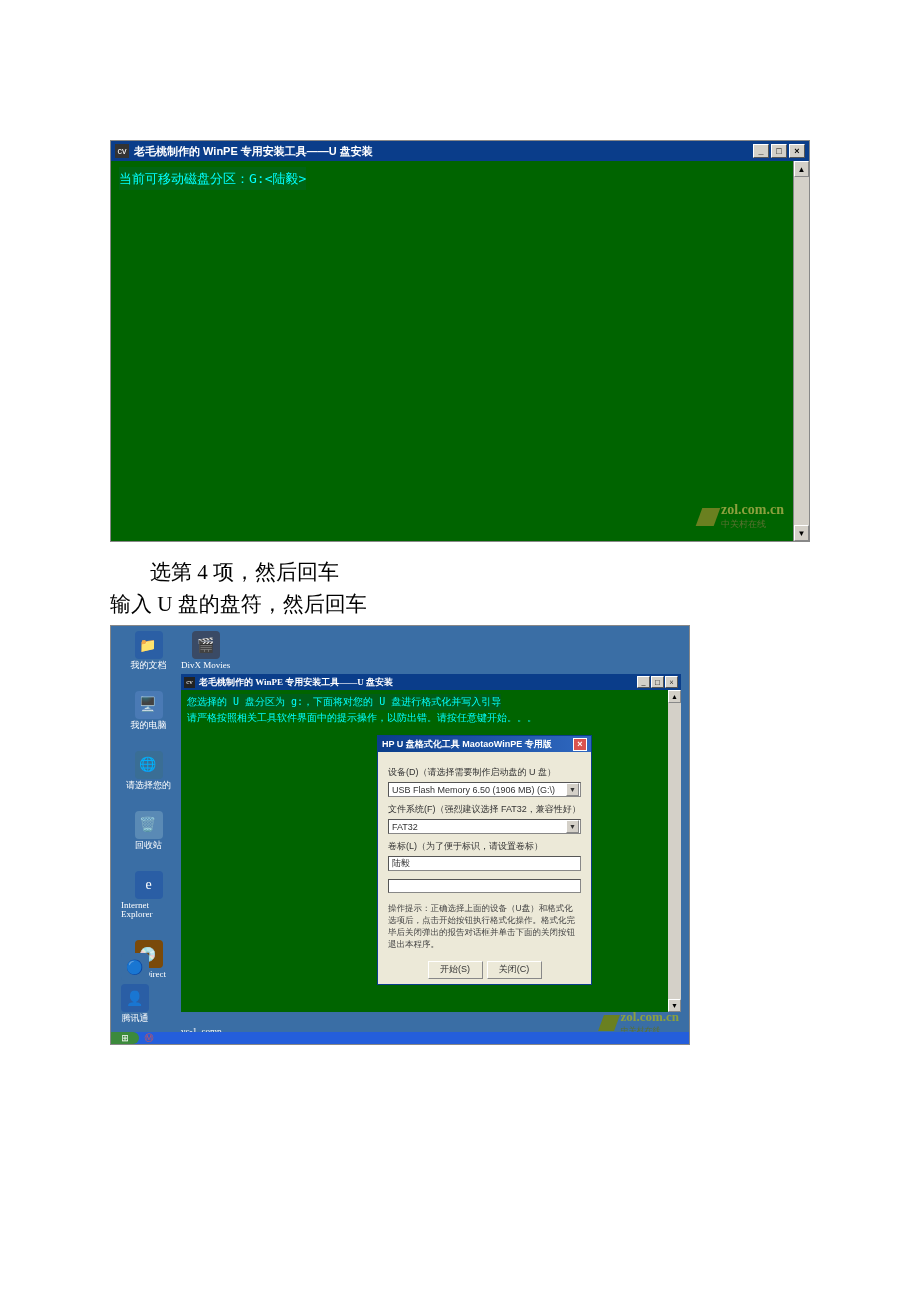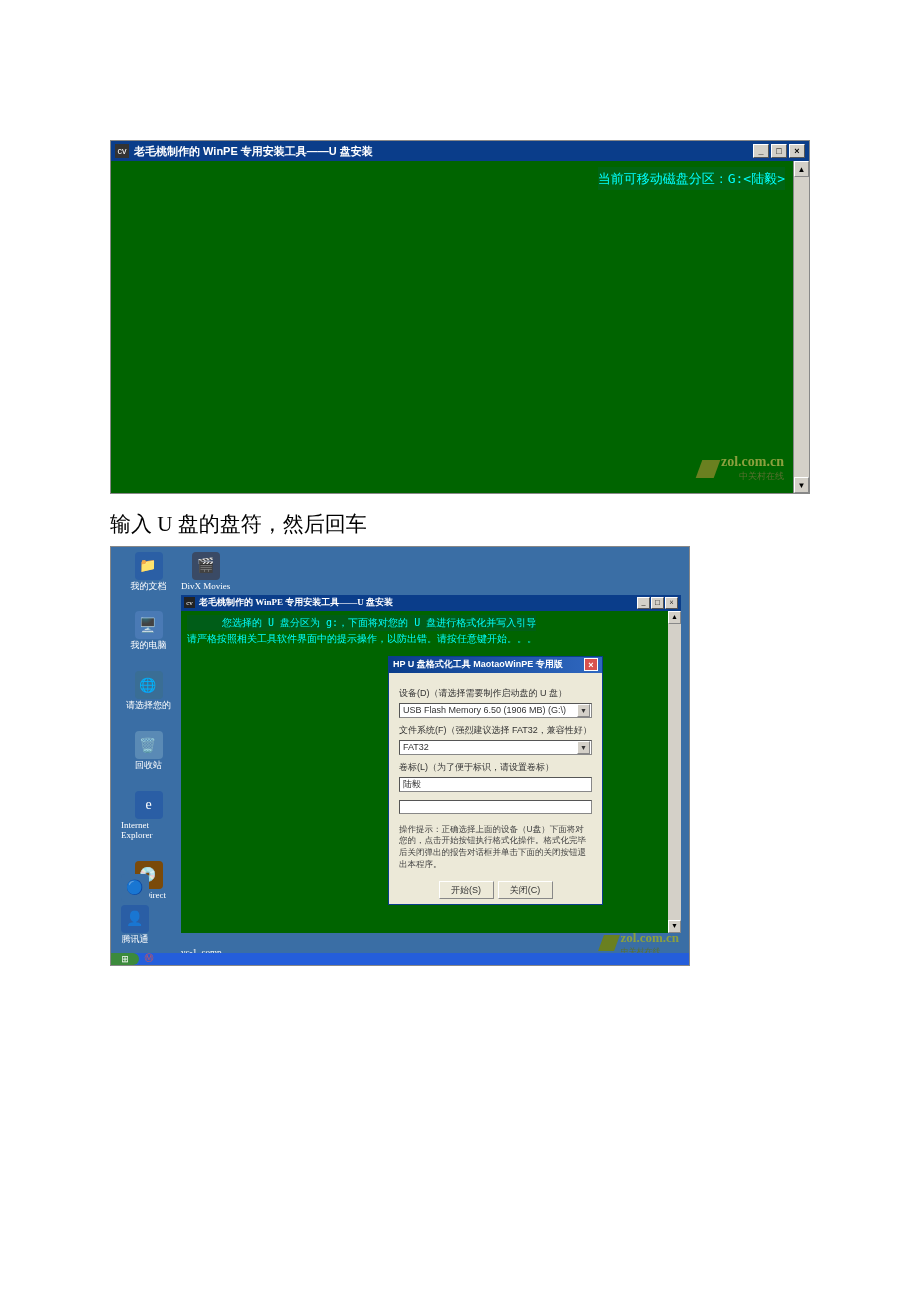--- a/index.html
+++ b/index.html
@@ -51,24 +51,23 @@
       border-bottom-color: #555;
       font-size: 9px;
       display: flex;
       align-items: center;
       justify-content: center;
       color: black;
       font-weight: bold;
     }
     .s1-body {
       background: #006400;
-      height: 332px;
+      height: 380px;
       position: relative;
       display: flex;
-      text-align: right;
     }
     .s1-console {
       flex: 1;
       padding: 6px 8px;
       color: #fff;
       font-family: "SimSun", monospace;
       font-size: 13px;
       line-height: 1.8;
     }
     .s1-line1 { color: #00ffff; background: rgba(0,100,100,0.2); display: inline-block; }
@@ -201,39 +200,39 @@
       position: relative;
     }
     .cw-console {
       flex: 1;
       padding: 4px 6px;
       color: #00ffff;
       font-size: 10px;
       font-family: "SimSun", monospace;
       line-height: 1.6;
     }
-    .cw-line1 { color: #00ffff; background: rgba(0,80,80,0.3); display: inline-block; padding-left: 35px; }
+    .cw-line1 { color: #00ffff; background: rgba(0,80,80,0.3); display: inline-block; }
     .cw-scroll {
       width: 13px;
       background: #d4d0c8;
       display: flex;
       flex-direction: column;
     }
     .cw-scroll-btn {
       height: 13px;
       background: #d4d0c8;
       border: 1px solid #fff;
       border-right-color: #888;
       border-bottom-color: #888;
       font-size: 7px;
       display: flex; align-items: center; justify-content: center;
     }
     .dialog {
       position: absolute;
-      left: 207px;
+      left: 196px;
       top: 45px;
       width: 215px;
       background: #ece9d8;
       border: 1px solid #0a3d8a;
       font-size: 9px;
       font-family: "SimSun", sans-serif;
     }
     .dlg-title {
       background: linear-gradient(to right, #0a3d8a, #3068c0);
       color: white;
@@ -391,20 +390,21 @@
       <div class="s1-watermark">
         <div class="s1-watermark-logo"></div>
         <div>
           <span>zol.com.cn</span>
           <span class="s1-watermark-sub">中关村在线</span>
         </div>
       </div>
     </div>
   </div>
 
+  <p class="doc-text doc-text-indent">选第 4 项，然后回车</p>
   <p class="doc-text">输入 U 盘的盘符，然后回车</p>
 
   <div class="screenshot2">
 
     <div class="desktop-icons">
       <div class="desktop-icon">
         <div class="d-icon-box" style="background:#2b5fa5;">📁</div>
         <div class="d-icon-label">我的文档</div>
       </div>
       <div class="desktop-icon">
@@ -481,21 +481,21 @@
             <div class="dlg-label">文件系统(F)（强烈建议选择 FAT32，兼容性好）</div>
             <div class="dlg-input">
               <span>FAT32</span>
               <div class="dlg-arrow">▼</div>
             </div>
             <div class="dlg-label">卷标(L)（为了便于标识，请设置卷标）</div>
             <div class="dlg-input">
               <span>陆毅</span>
             </div>
             <div class="dlg-input" style="margin-top:8px; height:14px;"></div>
-            <div class="dlg-hint">操作提示：正确选择上面的设备（U盘）下面将对您的，点击开始按钮执行格式化操作。格式化完毕后关闭弹出的报告对话框并单击下面的关闭按钮退出本程序。</div>
+            <div class="dlg-hint">操作提示：正确选择上面的设备（U盘）和格式化选项后，点击开始按钮执行格式化操作。格式化完毕后关闭弹出的报告对话框并单击下面的关闭按钮退出本程序。</div>
             <div class="dlg-buttons">
               <div class="dlg-btn">开始(S)</div>
               <div class="dlg-btn">关闭(C)</div>
             </div>
           </div>
         </div>
       </div>
     </div>
 
     <div class="s2-bottom">

